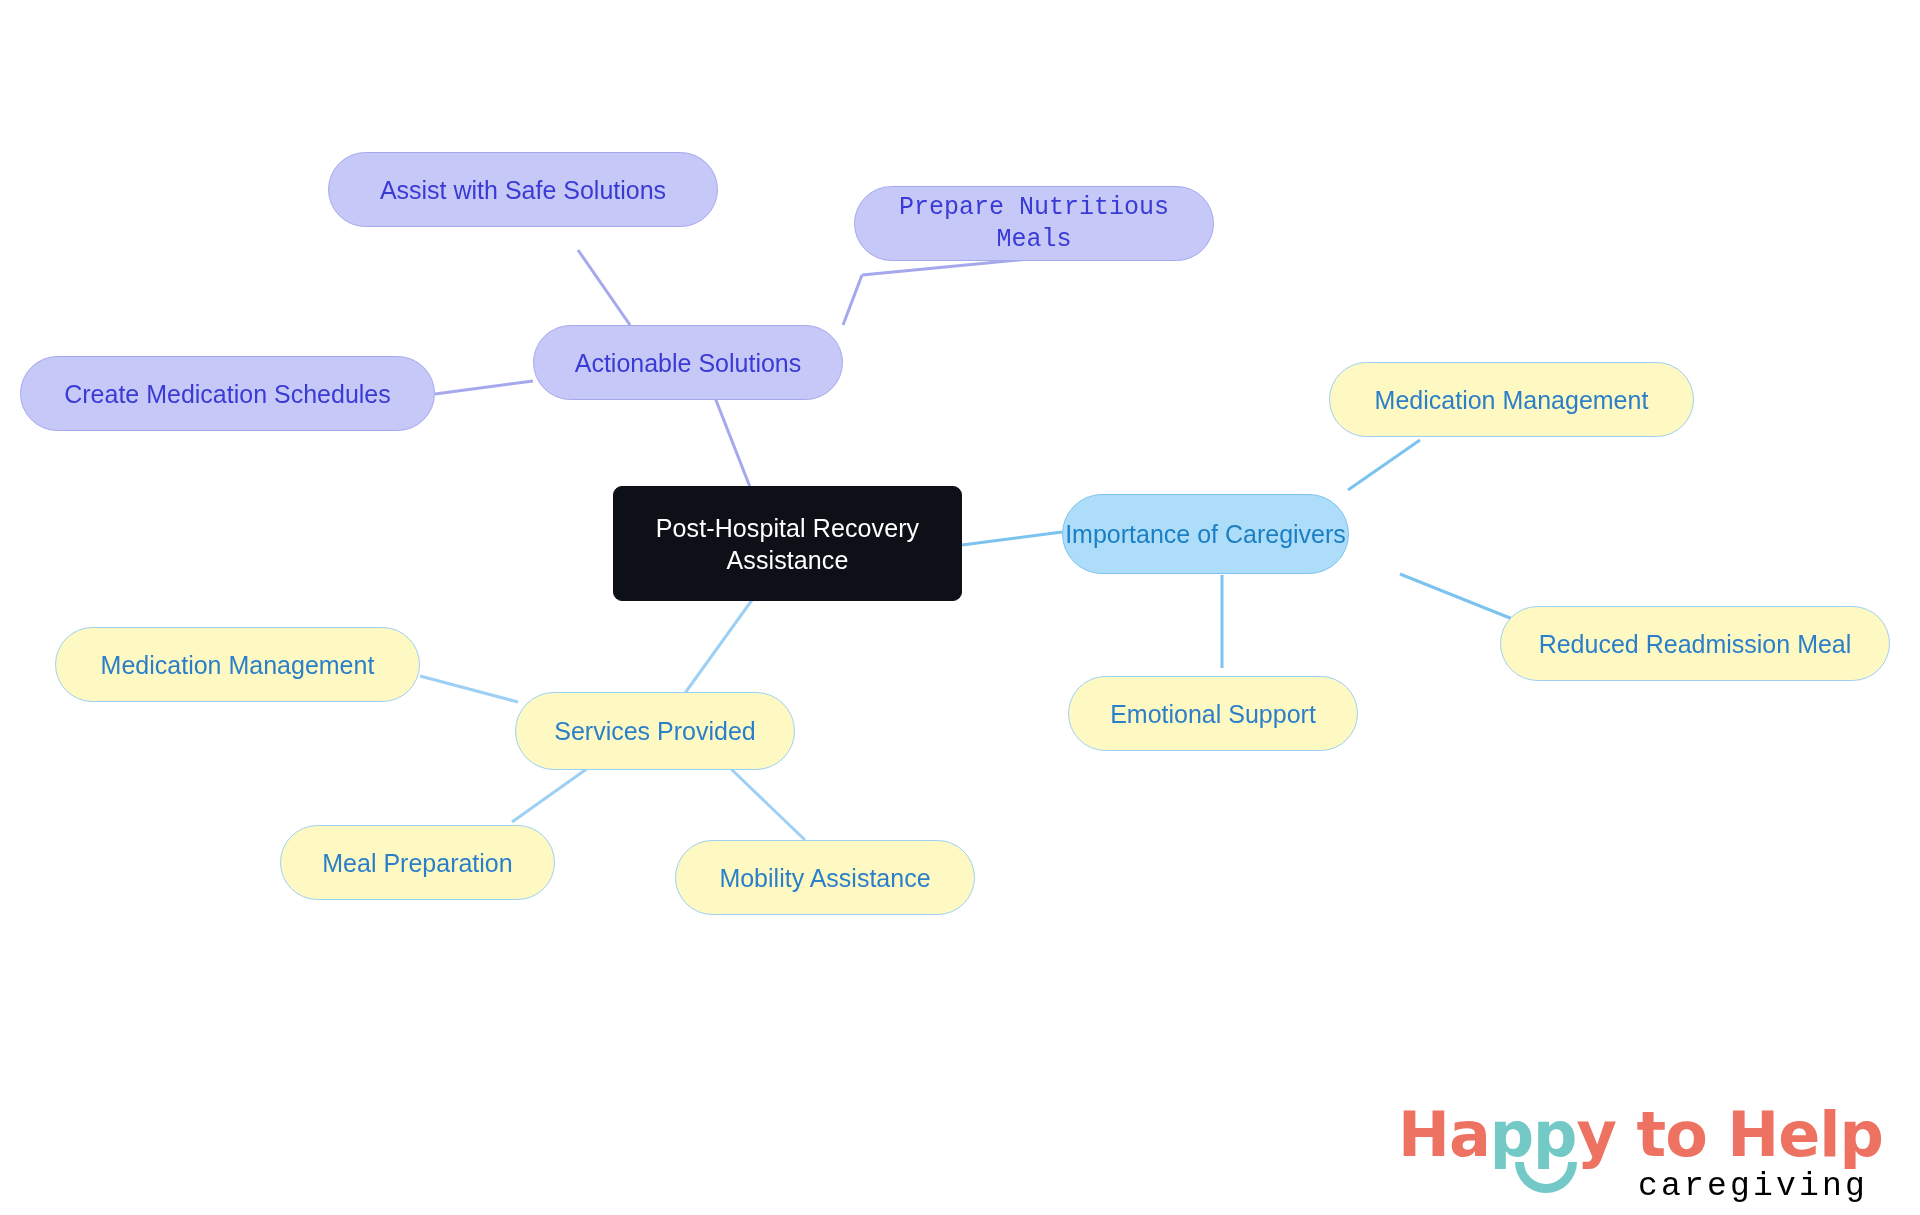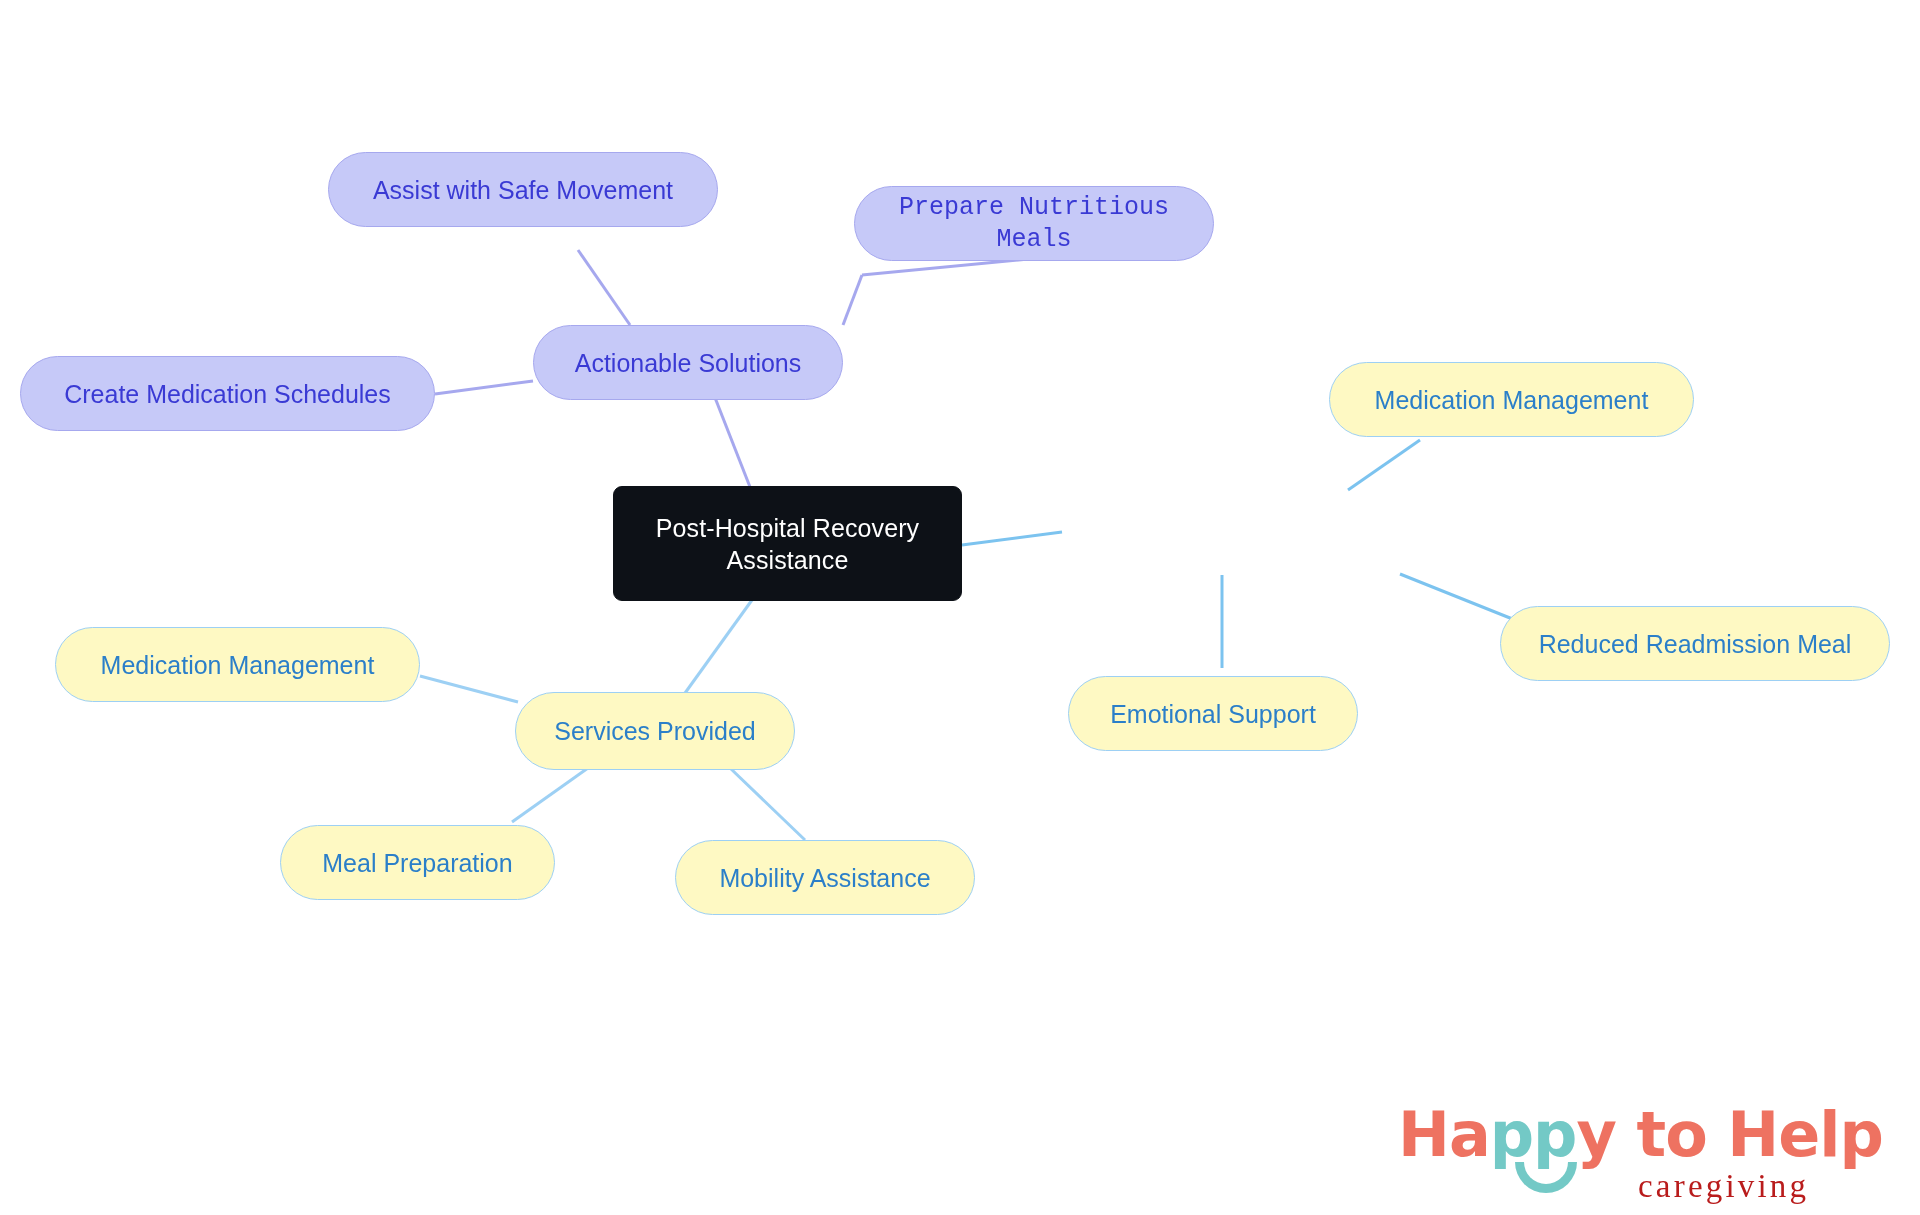--- a/index.html
+++ b/index.html
@@ -105,22 +105,22 @@
     border-top: none;
     border-radius: 0 0 40px 40px;
     box-sizing: border-box;
   }
   .logo-sub {
     position: absolute;
     left: 240px;
     top: 70px;
     font-size: 33px;
     letter-spacing: 3.2px;
-    color: #b91c1c;
-    font-family: Liberation Serif, serif;
+    color: #000000;
+    font-family: Liberation Mono, monospace;
     white-space: pre;
   }
 </style>
 </head>
 <body>
 
 <div id="canvas">
 
   <svg id="edge-layer" viewBox="0 0 1920 1215" xmlns="http://www.w3.org/2000/svg">
 
@@ -148,26 +148,27 @@
     <path d="M 588 768 L 512 822" fill="none" stroke="#9dd0f4" stroke-width="3"></path>
 
     <path d="M 730 768 L 805 840" fill="none" stroke="#9dd0f4" stroke-width="3"></path>
   </svg>
 
   <div class="node node-root" style="left:613px; top:486px; width:349px; height:115px;">Post-Hospital Recovery
 Assistance</div>
 
   <div class="node node-purple" style="left:533px; top:325px; width:310px; height:75px;">Actionable Solutions</div>
 
-  <div class="node node-purple" style="left:328px; top:152px; width:390px; height:75px;">Assist with Safe Movement</div>
+  <div class="node node-purple" style="left:328px; top:152px; width:390px; height:75px;">Assist with Safe Solutions</div>
 
   <div class="node node-purple" style="left:854px; top:186px; width:360px; height:75px;font-family:Liberation Mono, monospace;">Prepare Nutritious Meals</div>
 
   <div class="node node-purple" style="left:20px; top:356px; width:415px; height:75px;">Create Medication Schedules</div>
 
+  <div class="node node-blue-branch" style="left:1062px; top:494px; width:287px; height:80px;">Importance of Caregivers</div>
 
   <div class="node node-blue-leaf" style="left:1329px; top:362px; width:365px; height:75px;">Medication Management</div>
 
   <div class="node node-blue-leaf" style="left:1500px; top:606px; width:390px; height:75px;">Reduced Readmission Meal</div>
 
   <div class="node node-blue-leaf" style="left:1068px; top:676px; width:290px; height:75px;">Emotional Support</div>
 
   <div class="node node-blue-leaf" style="left:515px; top:692px; width:280px; height:78px;">Services Provided</div>
 
   <div class="node node-blue-leaf" style="left:55px; top:627px; width:365px; height:75px;">Medication Management</div>

